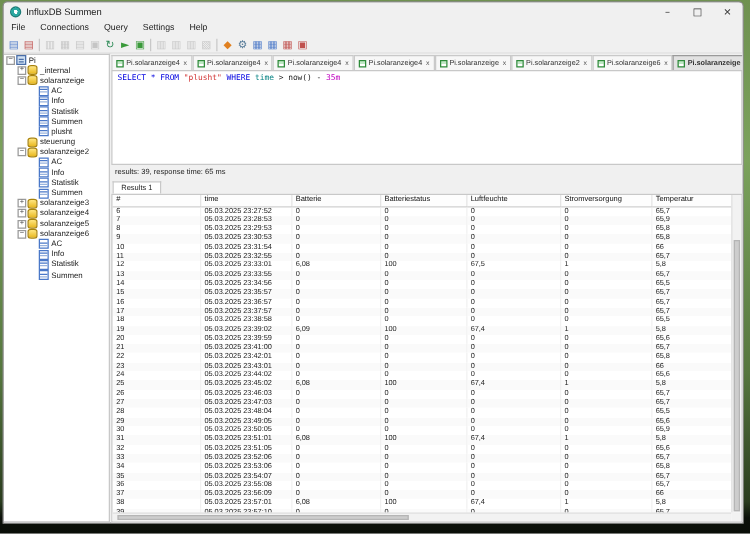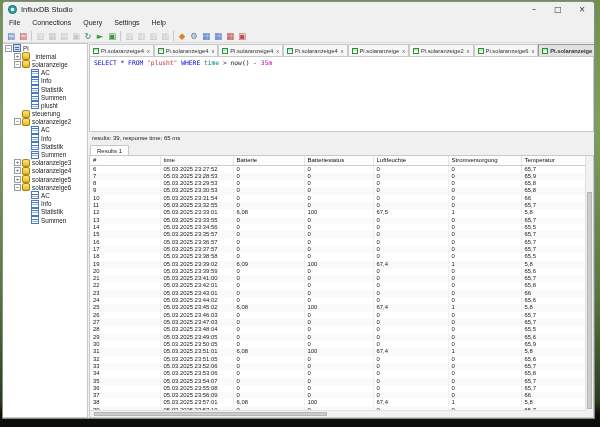--- a/index.html
+++ b/index.html
@@ -83,21 +83,21 @@
   .scroll-corner { position:absolute; right:0; bottom:0; width:8px; height:7px; background:#f2f2f2; }
 </style>
 </head>
 <body>
 
 <div class="desktop">
   <div class="window">
 
     <div class="titlebar">
       <div class="app-icon"></div>
-      <span class="title-text">InfluxDB Studio</span>
+      <span class="title-text">InfluxDB Summen</span>
       <div class="win-controls">
         <div class="win-btn">–</div>
         <div class="win-btn">□</div>
         <div class="win-btn close">×</div>
       </div>
     </div>
 
     <div class="menubar" id="menubar">
         <span class="menu-item">File</span>
         <span class="menu-item">Connections</span>

